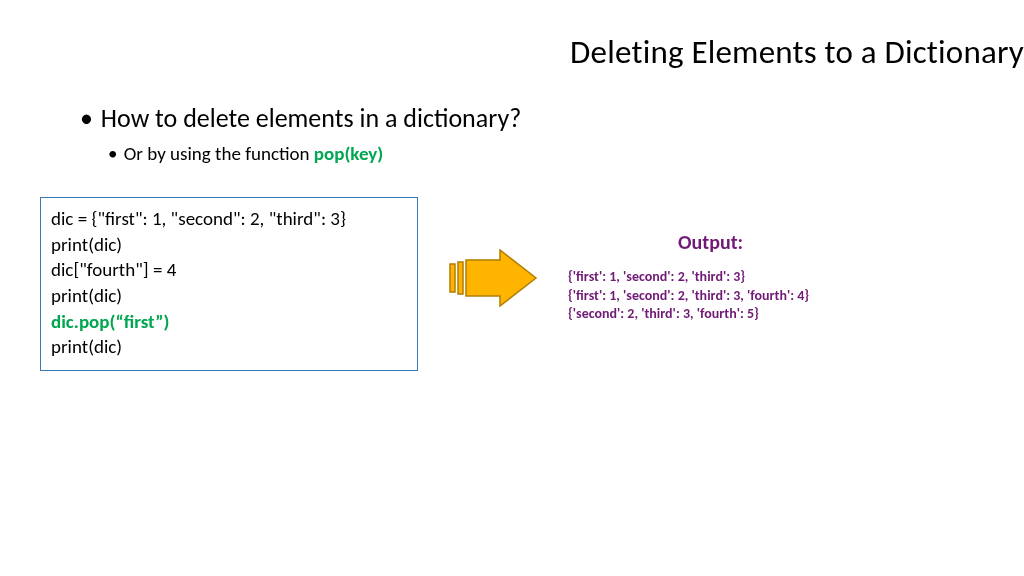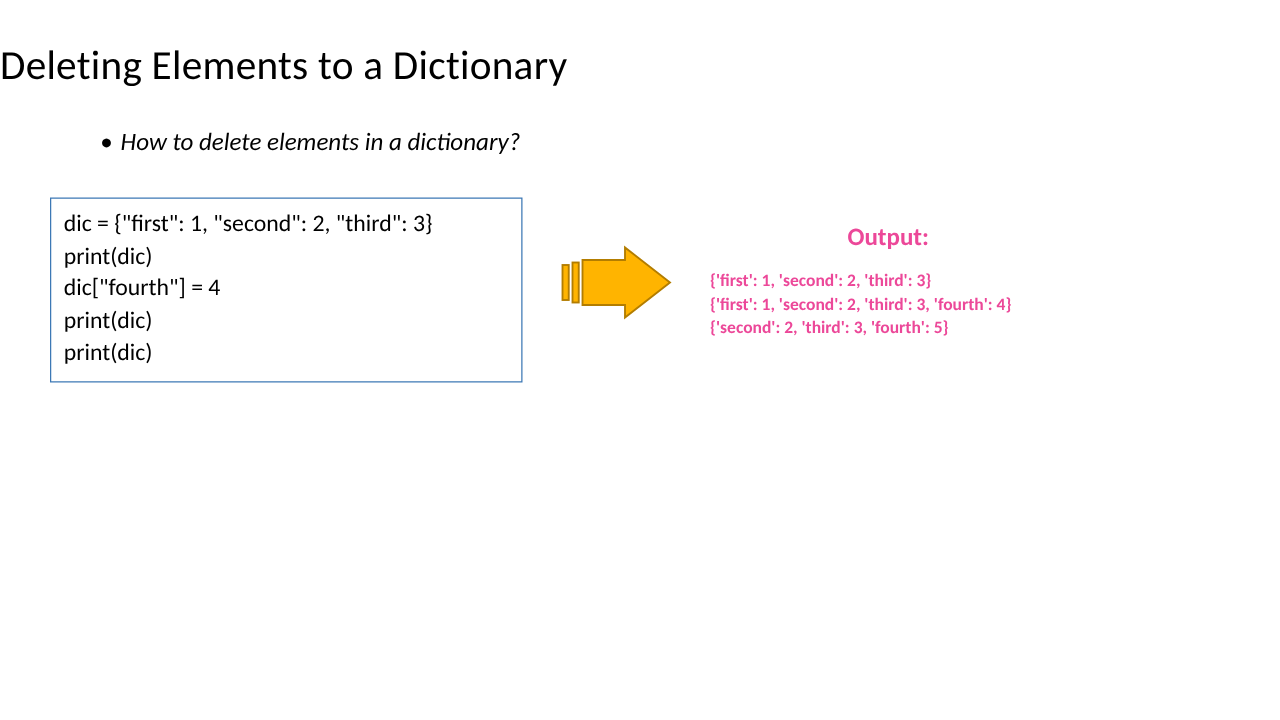--- a/index.html
+++ b/index.html
@@ -6,34 +6,33 @@
   body {
     margin: 0;
     width: 1024px;
     height: 576px;
     background: #fff;
     font-family: Calibri, "Segoe UI", Arial, sans-serif;
     color: #000;
     position: relative;
   }
   .title {
-    text-align: left;
+    text-align: right;
     font-size: 33px;
     font-weight: 400;
     padding-top: 32px;
     letter-spacing: 0.2px;
   }
   .content {
     padding-left: 80px;
     padding-top: 30px;
   }
   .bullet-main {
-    font-size: 20px;
+    font-size: 26px;
     margin-bottom: 8px;
-    font-style: italic;
   }
   .bullet-main::before {
     content: "• ";
     margin-right: 2px;
   }
   .bullet-sub {
     font-size: 19px;
     margin-left: 28px;
   }
   .bullet-sub::before {
@@ -66,49 +65,53 @@
   .arrow-wrap {
     width: 150px;
     display: flex;
     justify-content: center;
     align-items: center;
     margin-top: -12px;
   }
   .output-block {
     flex: 1;
     font-weight: 600;
-    color: #ec4899;
+    color: #701a75;
     margin-top: -14px;
   }
   .output-label {
     font-size: 20px;
     margin-bottom: 14px;
     padding-left: 110px;
   }
   .output-lines {
     font-size: 14px;
     line-height: 1.32;
     white-space: nowrap;
   }
 </style>
 </head>
 <body>
 
 <div class="title">Deleting Elements to a Dictionary</div>
 
 <div class="content">
   <div class="bullet-main">How to delete elements in a dictionary?</div>
+  <div class="bullet-sub">
+    <span>Or by using the function </span><span class="green-text">pop(key)</span>
+  </div>
 </div>
 
 <div class="row">
   <div class="codebox">
     <div>dic = {"first": 1, "second": 2, "third": 3}</div>
     <div>print(dic)</div>
     <div>dic["fourth"] = 4</div>
     <div>print(dic)</div>
+    <div class="green-line">dic.pop(“first”)</div>
     <div>print(dic)</div>
   </div>
 
   <div class="arrow-wrap">
     <svg class="arrow" width="90" height="60" viewBox="0 0 90 60">
       <rect x="2" y="16" width="5" height="28" fill="#ffb400" stroke="#b37d00" stroke-width="1.5"></rect>
       <rect x="10" y="14" width="5" height="32" fill="#ffb400" stroke="#b37d00" stroke-width="1.5"></rect>
       <polygon points="18,12 18,48 52,48 52,58 88,30 52,2 52,12" fill="#ffb400" stroke="#b37d00" stroke-width="1.5"></polygon>
     </svg>
   </div>

